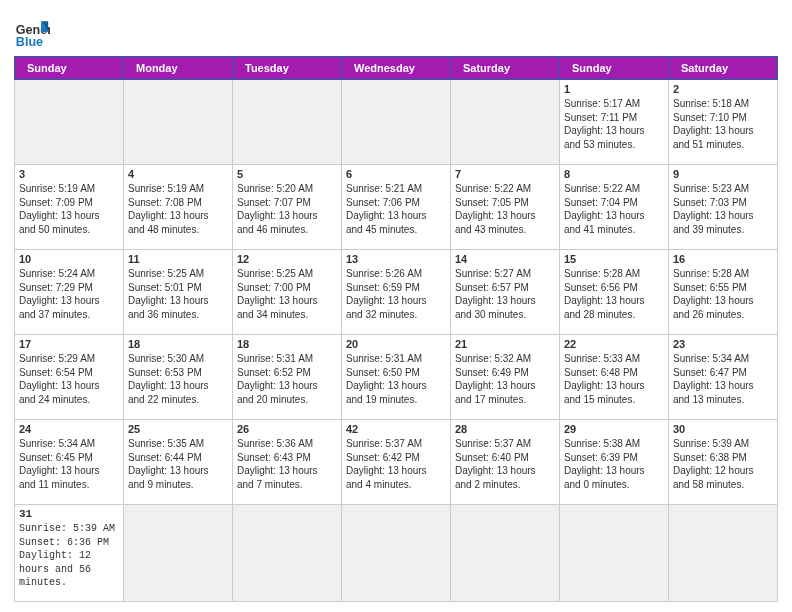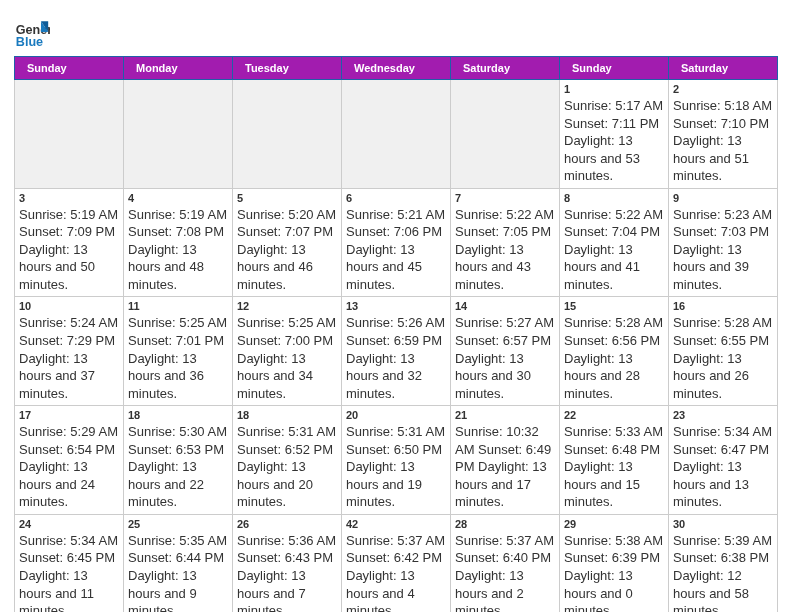--- a/index.html
+++ b/index.html
@@ -79,21 +79,21 @@
       font-family: Liberation Mono, monospace;
     }
     .day-num {
       font-size: 11px;
       font-weight: bold;
       color: #333;
       display: block;
       margin-bottom: 2px;
     }
     .day-info {
-      font-size: 13px;
+      font-size: 10px;
       line-height: 1.35;
       color: #333;
     }
   </style>
 </head>
 <body>
 
 <div class="page">
   <div class="header">
     <div class="logo">
@@ -199,21 +199,21 @@
           <td>
             <span class="day-num">10</span>
             <div class="day-info">Sunrise: 5:24 AM
 Sunset: 7:29 PM
 Daylight: 13 hours
 and 37 minutes.</div>
           </td>
           <td>
             <span class="day-num">11</span>
             <div class="day-info">Sunrise: 5:25 AM
-Sunset: 7:01 PM
+Sunset: 5:01 PM
 Daylight: 13 hours
 and 36 minutes.</div>
           </td>
           <td>
             <span class="day-num">12</span>
             <div class="day-info">Sunrise: 5:25 AM
 Sunset: 7:00 PM
 Daylight: 13 hours
 and 34 minutes.</div>
           </td>
@@ -270,21 +270,21 @@
           </td>
           <td>
             <span class="day-num">20</span>
             <div class="day-info">Sunrise: 5:31 AM
 Sunset: 6:50 PM
 Daylight: 13 hours
 and 19 minutes.</div>
           </td>
           <td>
             <span class="day-num">21</span>
-            <div class="day-info">Sunrise: 10:32 AM
+            <div class="day-info">Sunrise: 5:32 AM
 Sunset: 6:49 PM
 Daylight: 13 hours
 and 17 minutes.</div>
           </td>
           <td>
             <span class="day-num">22</span>
             <div class="day-info">Sunrise: 5:33 AM
 Sunset: 6:48 PM
 Daylight: 13 hours
 and 15 minutes.</div>

